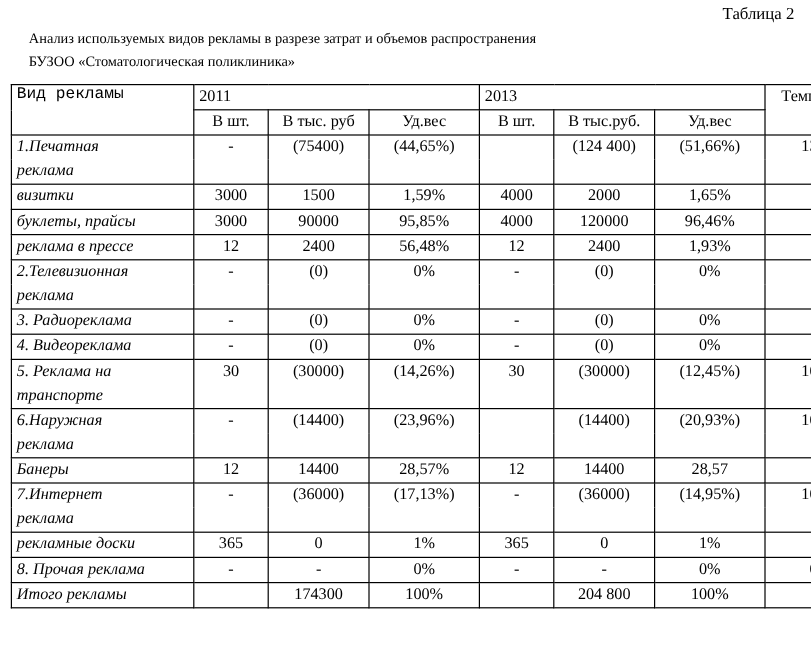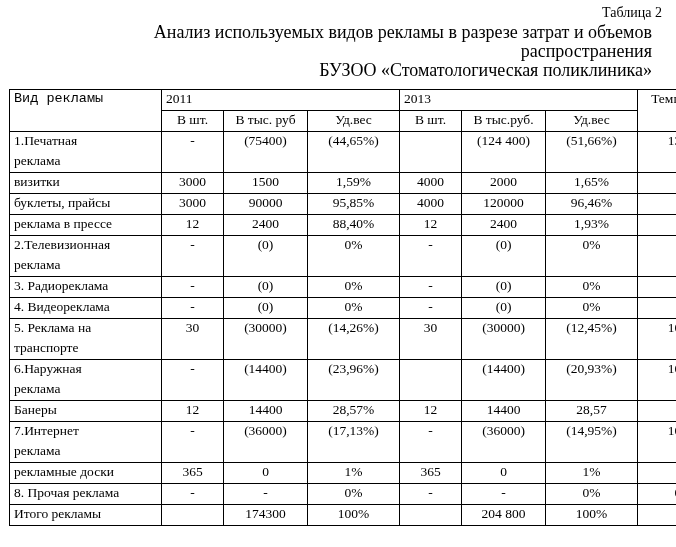--- a/index.html
+++ b/index.html
@@ -22,22 +22,22 @@
     box-sizing: border-box;
     padding: 4px 8px 0 8px;
   }
   .table-label {
     text-align: right;
     font-size: 14px;
     padding-right: 6px;
     line-height: 17px;
   }
   .doc-title {
-    text-align: right;
-    font-size: 18px;
+    text-align: left;
+    font-size: 12px;
     line-height: 19px;
     margin-top: 2px;
     padding: 0 16px;
   }
   table.main {
     border-collapse: collapse;
     width: 658px;
     margin-top: 9px;
     margin-left: 1px;
     table-layout: fixed;
@@ -58,21 +58,21 @@
   .c-temp   { width: 92px;  text-align: center; }
 
   .hdr-year { text-align: left; }
   .hdr-sub  { text-align: center; }
   .hdr-name { text-align: left; padding-left: 10px; font-family: Liberation Mono, monospace; }
 
   .no-top    { border-top: none !important; }
   .no-bottom { border-bottom: none !important; }
 
   .cell-center { text-align: center; }
-  .cell-left   { text-align: left; }
+  .cell-left   { text-align: left; font-style: italic; }
   .indent-l    { padding-left: 6px; }
 </style>
 </head>
 <body>
 
 <div class="page">
 
   <div class="table-label">Таблица 2</div>
 
   <div class="doc-title">
@@ -149,21 +149,21 @@
       <td class="cell-center">4000</td>
       <td class="cell-center">120000</td>
       <td class="cell-center">96,46%</td>
       <td class="cell-center">-</td>
     </tr>
 
     <tr>
       <td class="cell-left">реклама в прессе</td>
       <td class="cell-center">12</td>
       <td class="cell-center">2400</td>
-      <td class="cell-center">88,40%</td>
+      <td class="cell-center">56,48%</td>
       <td class="cell-center">12</td>
       <td class="cell-center">2400</td>
       <td class="cell-center">1,93%</td>
       <td class="cell-center">-</td>
     </tr>
 
     <tr>
       <td class="cell-left no-bottom">2.Телевизионная</td>
       <td class="cell-center no-bottom">-</td>
       <td class="cell-center no-bottom">(0)</td>

